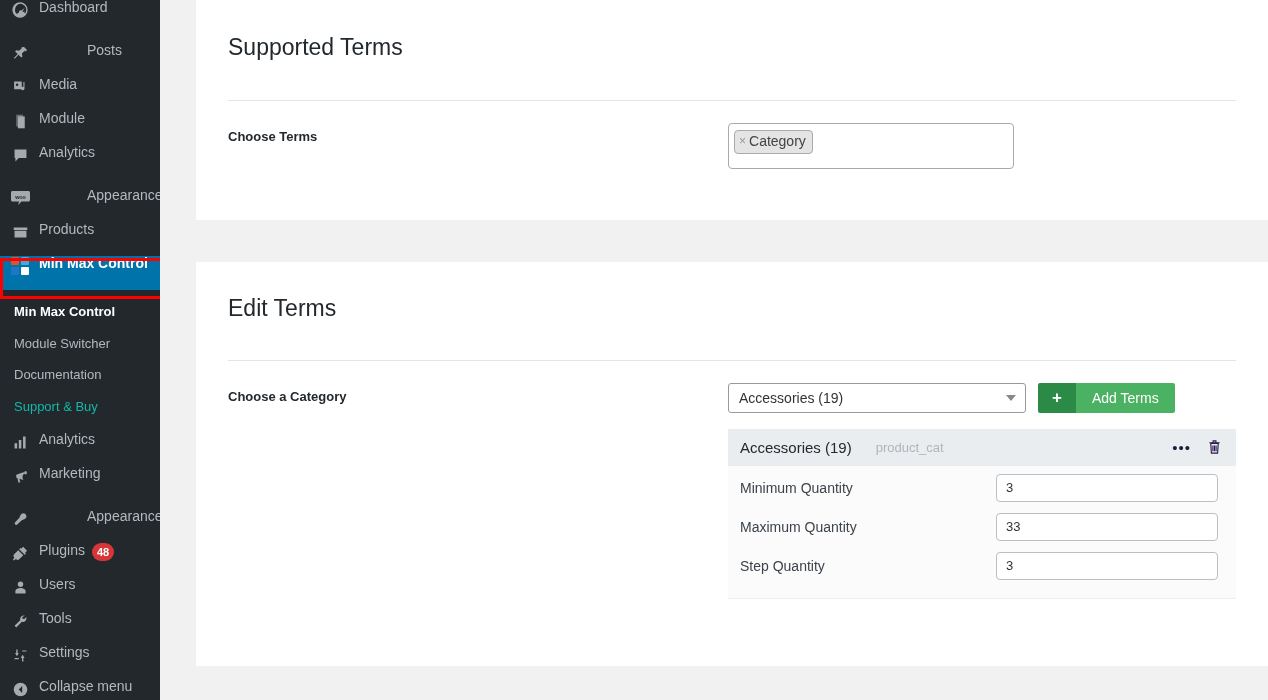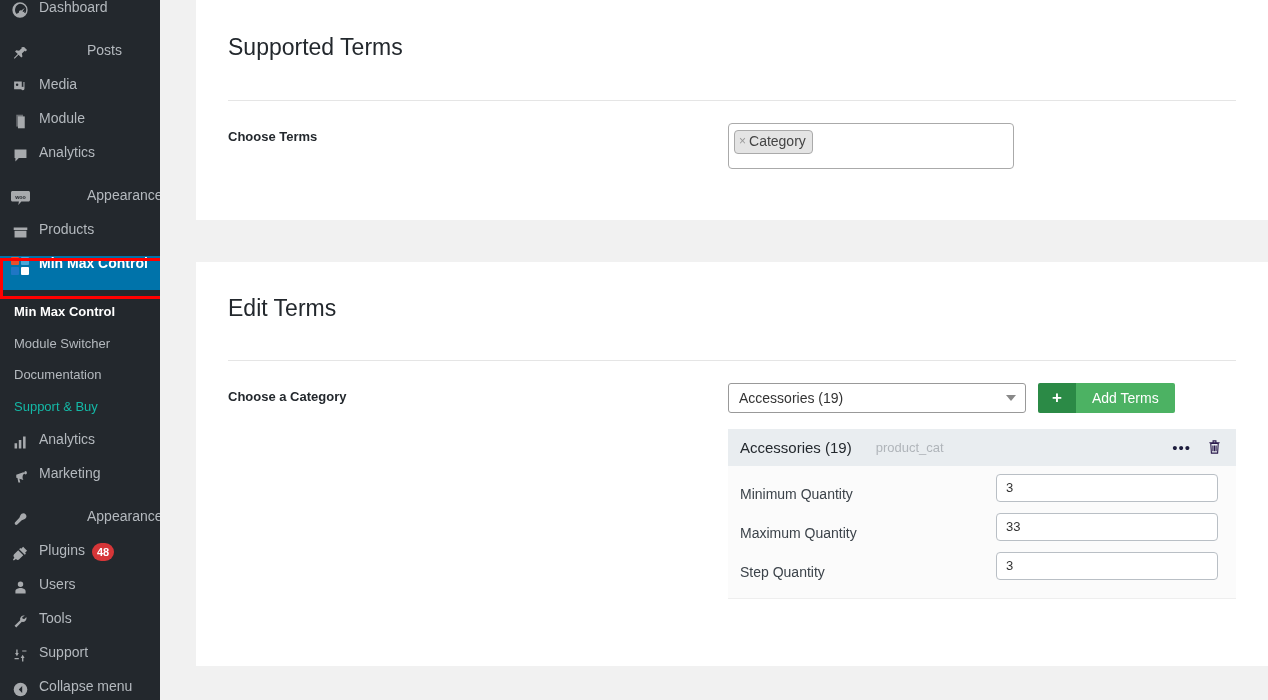--- a/index.html
+++ b/index.html
@@ -229,21 +229,21 @@
   }
   .term-name { font-size: 15px; color: #23282d; }
   .term-tax { font-size: 13px; color: #b0b5ba; margin-left: 24px; }
   .term-actions { margin-left: auto; display: flex; align-items: center; gap: 16px; }
   .dots { color: #1d1d3d; font-size: 15px; letter-spacing: 1px; line-height: 1; cursor: pointer; }
   .trash { cursor: pointer; display: flex; }
 
   .term-body { padding: 8px 14px 14px 12px; }
   .trow {
     display: flex;
-    align-items: flex-end;
+    align-items: center;
     margin-bottom: 11px;
   }
   .trow:last-child { margin-bottom: 4px; }
   .tlabel {
     width: 256px;
     font-size: 14px;
     color: #3c434a;
   }
   .tinput {
     width: 222px;
@@ -403,21 +403,21 @@
       </span>
       <span class="mi-label">Tools</span>
     </div>
 
     <div class="menu-item">
       <span class="mi-icon">
         <svg width="17" height="17" viewBox="0 0 20 20" fill="#a7aaad">
             <path d="M5 3h1.6v4.2H8L5.8 11 3.6 7.2H5zM13.4 17h-1.6v-4.2h-1.6L12.6 9l2.2 3.8h-1.4zM3 13h5v1.4H3zM12 4h5v1.4h-5z"></path>
           </svg>
       </span>
-      <span class="mi-label">Support</span>
+      <span class="mi-label">Settings</span>
     </div>
 
     <div class="menu-item collapse-item">
       <span class="mi-icon">
         <svg width="17" height="17" viewBox="0 0 20 20" fill="#a7aaad">
             <circle cx="10" cy="10" r="8"></circle>
             <path d="M12 6 8 10l4 4z" fill="#23282d"></path>
           </svg>
       </span>
       <span class="mi-label">Collapse menu</span>

